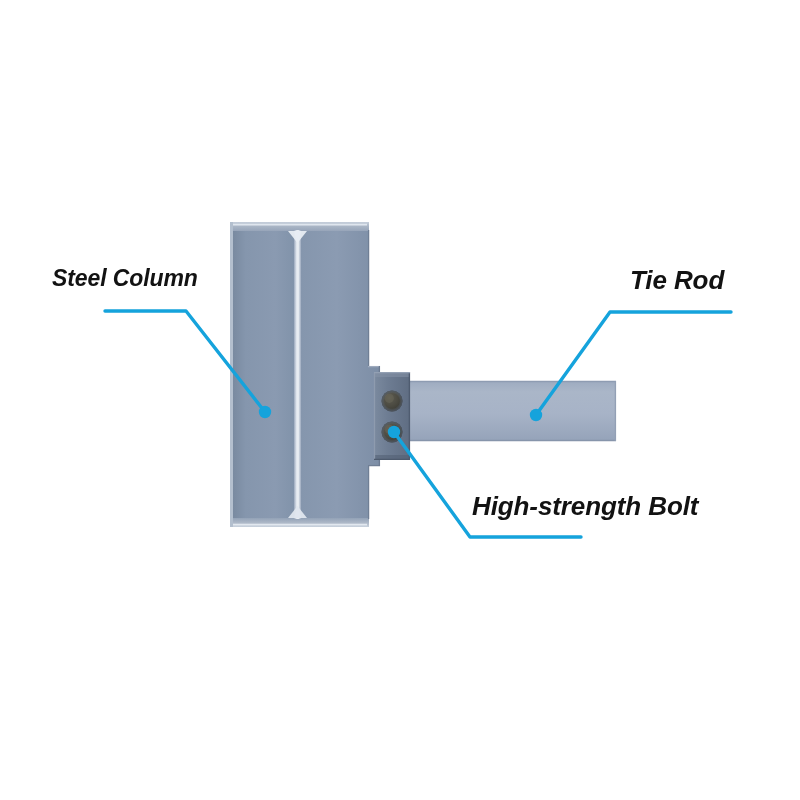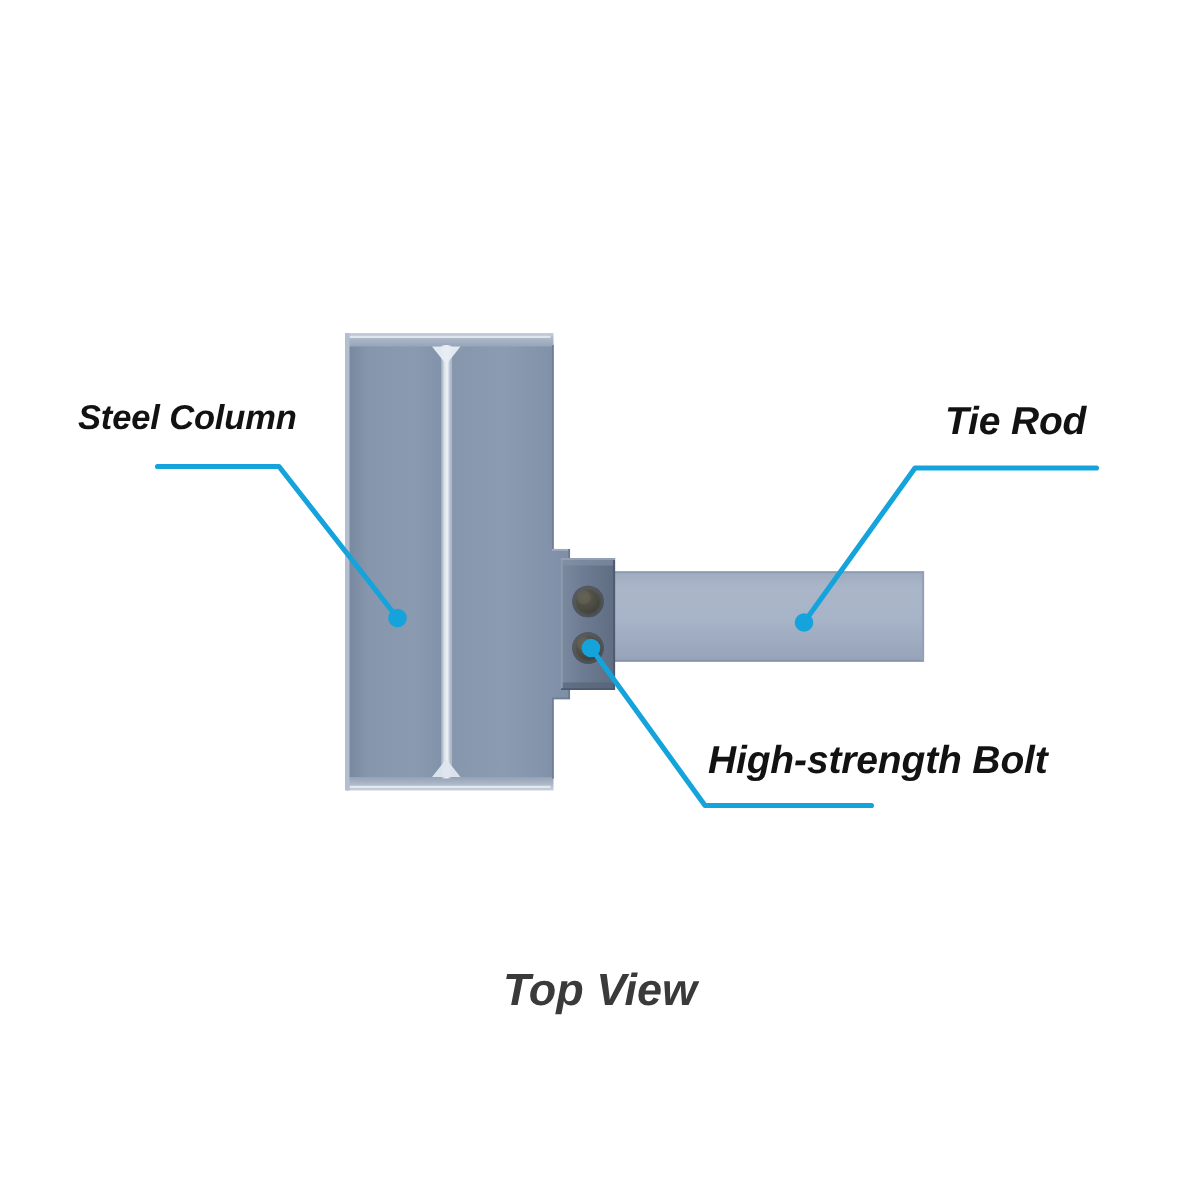--- a/index.html
+++ b/index.html
@@ -206,15 +206,14 @@
       <circle cx="394" cy="432" r="6.2" fill="#15a3dc"></circle>
     </g>
   </svg>
 
   <div class="label" id="label-steel-column">Steel Column</div>
 
   <div class="label" id="label-bolt">High-strength Bolt</div>
 
   <div class="label" id="label-tie-rod">Tie Rod</div>
 
-  <div id="caption-top-view">Top View</div>
 
 </div>
 
 </body></html>

